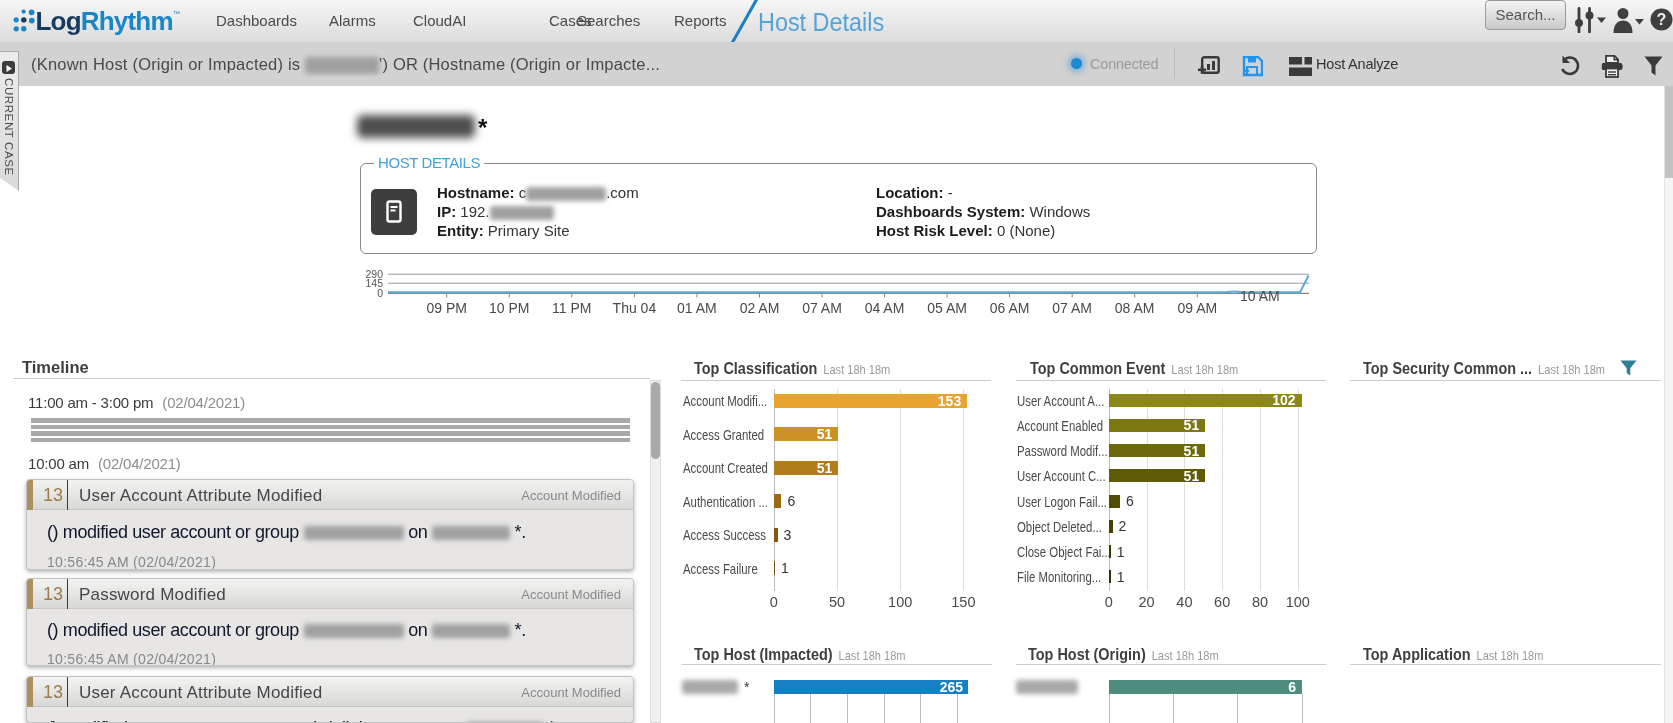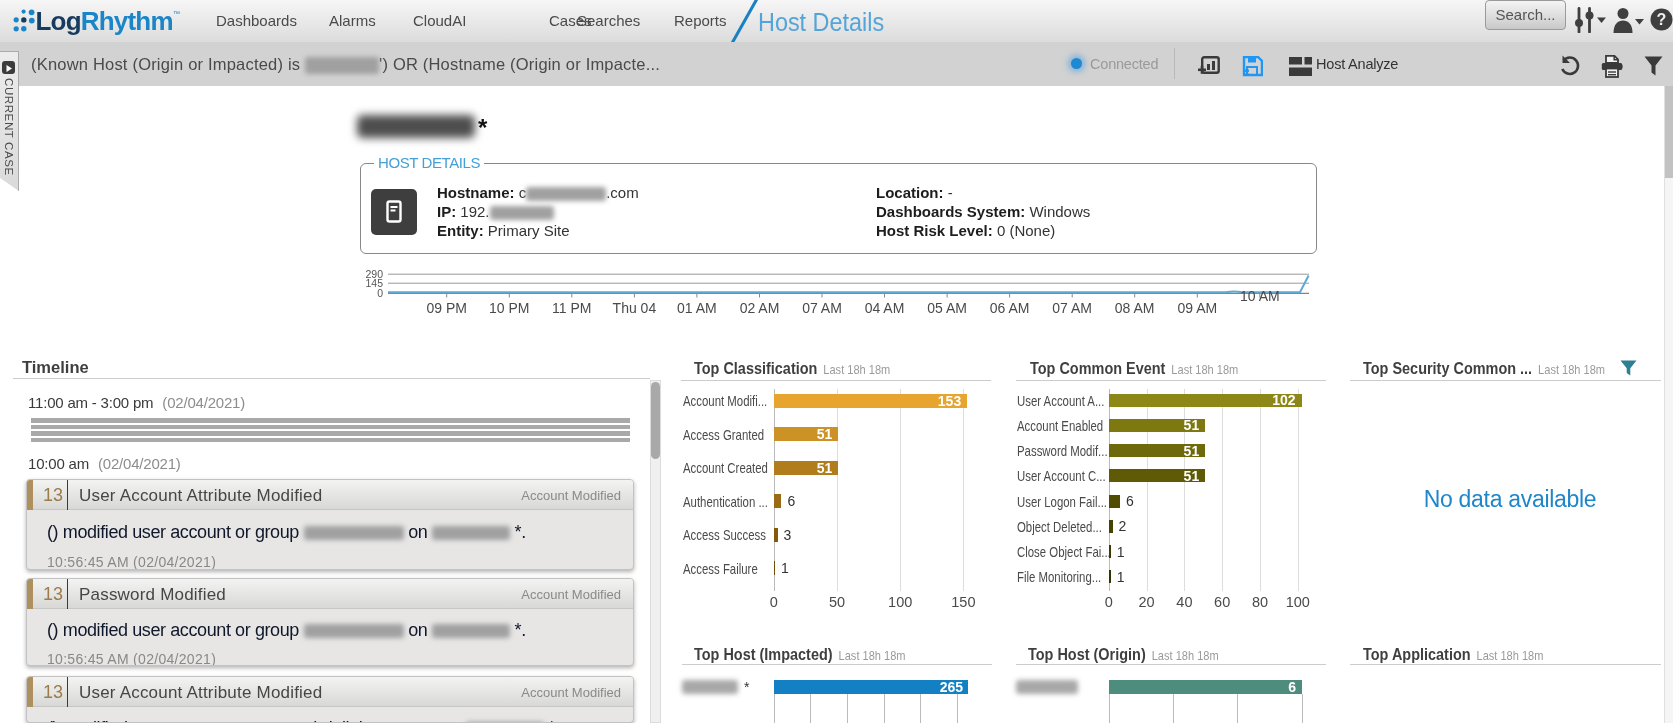--- a/index.html
+++ b/index.html
@@ -352,21 +352,20 @@
   <div class="axlab" style="left:1126.6px;top:594px;">20</div>
   <div class="axlab" style="left:1164.4px;top:594px;">40</div>
   <div class="axlab" style="left:1202.2px;top:594px;">60</div>
   <div class="axlab" style="left:1240.0px;top:594px;">80</div>
   <div class="axlab" style="left:1277.8px;top:594px;">100</div>
   <div class="cht" style="left:1363px;top:359px;">Top Security Common ...<span class="sub">Last 18h 18m</span></div>
   <div class="chline" style="left:1350px;top:380px;width:311px;"></div>
   <svg class="abs" style="left:1620px;top:360px;" width="17" height="16" viewBox="0 0 17 16">
   <path d="M0.5 0.5 L16.5 0.5 L10.3 8.3 L10.3 15.5 L6.7 13 L6.7 8.3 Z" fill="#2e7f95"></path>
     </svg>
-  <div id="nodata">No data available</div>
   <div class="cht" style="left:694px;top:645px;">Top Host (Impacted)<span class="sub">Last 18h 18m</span></div>
   <div class="chline" style="left:682px;top:664px;width:310px;"></div>
   <div class="abs" style="left:682px;top:679.5px;width:56px;height:14px;background:#a8a8a8;filter:blur(2.5px);border-radius:3px;"></div>
   <div class="abs" style="left:744px;top:679px;font-size:14px;color:#333;">*</div>
   <div class="gridv" style="left:773.8px;top:694px;height:29px;background:#bbb;"></div>
   <div class="gridv" style="left:810.4px;top:694px;height:29px;background:#bbb;"></div>
   <div class="gridv" style="left:847.0px;top:694px;height:29px;background:#bbb;"></div>
   <div class="gridv" style="left:883.6px;top:694px;height:29px;background:#bbb;"></div>
   <div class="gridv" style="left:920.2px;top:694px;height:29px;background:#bbb;"></div>
   <div class="gridv" style="left:956.8px;top:694px;height:29px;background:#bbb;"></div>

